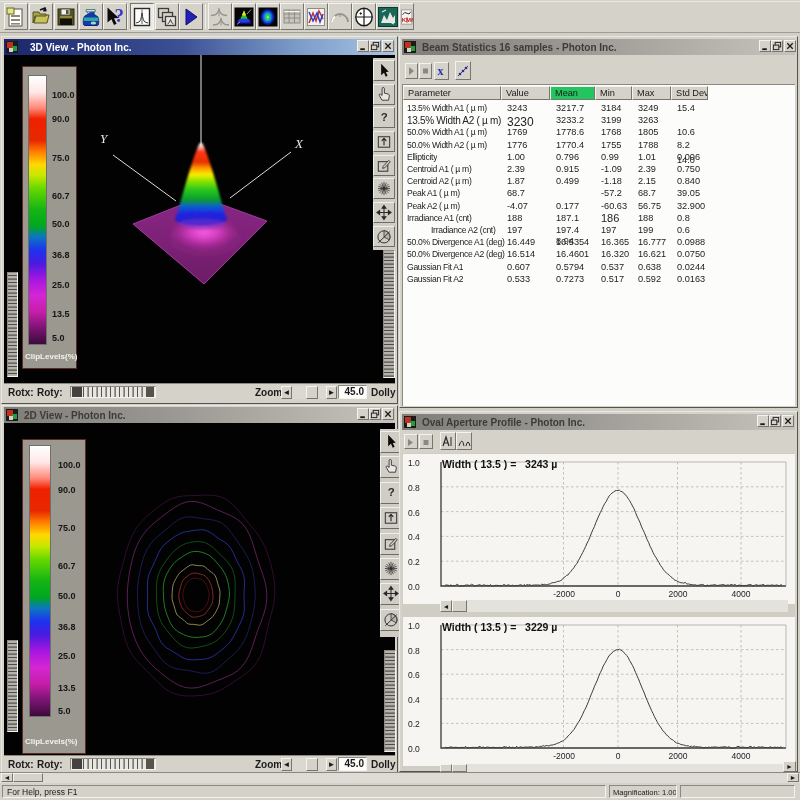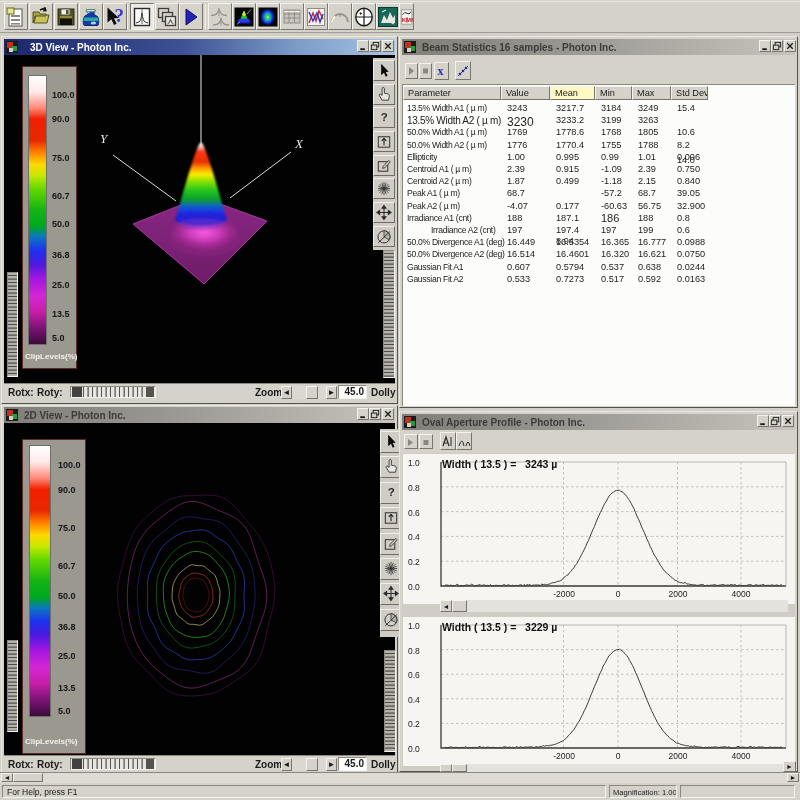--- a/index.html
+++ b/index.html
@@ -343,21 +343,21 @@
     </svg></div>
 <div class="btn" style="left:455px;top:61px;width:16px;height:19px;"><svg width="14" height="17" viewBox="0 0 14 17">
       <path d="M2 14 L12 4" stroke="#3a3aa0" stroke-width="1"></path>
       <circle cx="4" cy="12" r="1.3" fill="#2a2a90"></circle>
       <circle cx="7" cy="9" r="1.3" fill="#2a2a90"></circle>
       <circle cx="10" cy="6" r="1.3" fill="#2a2a90"></circle>
     </svg></div>
 <div class="abs" style="left:402px;top:84px;width:393px;height:322px;background:#fcfcfa;border-top:1px solid #8a887f;border-left:1px solid #8a887f;"></div>
 <div class="btn" style="left:403px;top:86px;width:98px;height:14px;background:#d5d2ca;font-size:9.2px;color:#1a1a1a;padding:1px 0 0 4px;white-space:nowrap;overflow:hidden;">Parameter</div>
 <div class="btn" style="left:501px;top:86px;width:49px;height:14px;background:#d5d2ca;font-size:9.2px;color:#1a1a1a;padding:1px 0 0 4px;white-space:nowrap;overflow:hidden;">Value</div>
-<div class="btn" style="left:550px;top:86px;width:45px;height:14px;background:#fef9c3;font-size:9.2px;color:#1a1a1a;padding:1px 0 0 4px;white-space:nowrap;overflow:hidden;">Mean</div>
+<div class="btn" style="left:550px;top:86px;width:45px;height:14px;background:#22c55e;font-size:9.2px;color:#1a1a1a;padding:1px 0 0 4px;white-space:nowrap;overflow:hidden;">Mean</div>
 <div class="btn" style="left:595px;top:86px;width:37px;height:14px;background:#d5d2ca;font-size:9.2px;color:#1a1a1a;padding:1px 0 0 4px;white-space:nowrap;overflow:hidden;">Min</div>
 <div class="btn" style="left:632px;top:86px;width:39px;height:14px;background:#d5d2ca;font-size:9.2px;color:#1a1a1a;padding:1px 0 0 4px;white-space:nowrap;overflow:hidden;">Max</div>
 <div class="btn" style="left:671px;top:86px;width:37px;height:14px;background:#d5d2ca;font-size:9.2px;color:#1a1a1a;padding:1px 0 0 4px;white-space:nowrap;overflow:hidden;">Std Dev</div>
 <div class="abs" style="left:407px;top:103px;font-size:8.6px;letter-spacing:-0.3px;max-width:99px;overflow:hidden;color:#222;white-space:nowrap;">13.5% Width A1 ( µ m)</div>
 <div class="abs" style="left:507px;top:103px;font-size:9.2px;color:#222;white-space:nowrap;">3243</div>
 <div class="abs" style="left:556px;top:103px;font-size:9.2px;color:#222;white-space:nowrap;">3217.7</div>
 <div class="abs" style="left:601px;top:103px;font-size:9.2px;color:#222;white-space:nowrap;">3184</div>
 <div class="abs" style="left:638px;top:103px;font-size:9.2px;color:#222;white-space:nowrap;">3249</div>
 <div class="abs" style="left:677px;top:103px;font-size:9.2px;color:#222;white-space:nowrap;">15.4</div>
 <div class="abs" style="left:407px;top:115px;font-size:10px;letter-spacing:-0.3px;max-width:99px;overflow:hidden;color:#222;white-space:nowrap;">13.5% Width A2 ( µ m)</div>
@@ -373,21 +373,21 @@
 <div class="abs" style="left:638px;top:127px;font-size:9.2px;color:#222;white-space:nowrap;">1805</div>
 <div class="abs" style="left:677px;top:127px;font-size:9.2px;color:#222;white-space:nowrap;">10.6</div>
 <div class="abs" style="left:407px;top:140px;font-size:8.6px;letter-spacing:-0.3px;max-width:99px;overflow:hidden;color:#222;white-space:nowrap;">50.0% Width A2 ( µ m)</div>
 <div class="abs" style="left:507px;top:140px;font-size:9.2px;color:#222;white-space:nowrap;">1776</div>
 <div class="abs" style="left:556px;top:140px;font-size:9.2px;color:#222;white-space:nowrap;">1770.4</div>
 <div class="abs" style="left:601px;top:140px;font-size:9.2px;color:#222;white-space:nowrap;">1755</div>
 <div class="abs" style="left:638px;top:140px;font-size:9.2px;color:#222;white-space:nowrap;">1788</div>
 <div class="abs" style="left:677px;top:140px;font-size:9.2px;color:#222;white-space:nowrap;">8.2</div>
 <div class="abs" style="left:407px;top:152px;font-size:8.6px;letter-spacing:-0.3px;max-width:99px;overflow:hidden;color:#222;white-space:nowrap;">Ellipticity</div>
 <div class="abs" style="left:507px;top:152px;font-size:9.2px;color:#222;white-space:nowrap;">1.00</div>
-<div class="abs" style="left:556px;top:152px;font-size:9.2px;color:#222;white-space:nowrap;">0.995</div>
+<div class="abs" style="left:556px;top:152px;font-size:9.2px;color:#222;white-space:nowrap;">0.796</div>
 <div class="abs" style="left:601px;top:152px;font-size:9.2px;color:#222;white-space:nowrap;">0.99</div>
 <div class="abs" style="left:638px;top:152px;font-size:9.2px;color:#222;white-space:nowrap;">1.01</div>
 <div class="abs" style="left:677px;top:152px;font-size:9.2px;color:#222;white-space:nowrap;">0.006</div>
 <div class="abs" style="left:407px;top:164px;font-size:8.6px;letter-spacing:-0.3px;max-width:99px;overflow:hidden;color:#222;white-space:nowrap;">Centroid A1 ( µ m)</div>
 <div class="abs" style="left:507px;top:164px;font-size:9.2px;color:#222;white-space:nowrap;">2.39</div>
 <div class="abs" style="left:556px;top:164px;font-size:9.2px;color:#222;white-space:nowrap;">0.915</div>
 <div class="abs" style="left:601px;top:164px;font-size:9.2px;color:#222;white-space:nowrap;">-1.09</div>
 <div class="abs" style="left:638px;top:164px;font-size:9.2px;color:#222;white-space:nowrap;">2.39</div>
 <div class="abs" style="left:677px;top:164px;font-size:9.2px;color:#222;white-space:nowrap;">0.750</div>
 <div class="abs" style="left:407px;top:176px;font-size:8.6px;letter-spacing:-0.3px;max-width:99px;overflow:hidden;color:#222;white-space:nowrap;">Centroid A2 ( µ m)</div>

